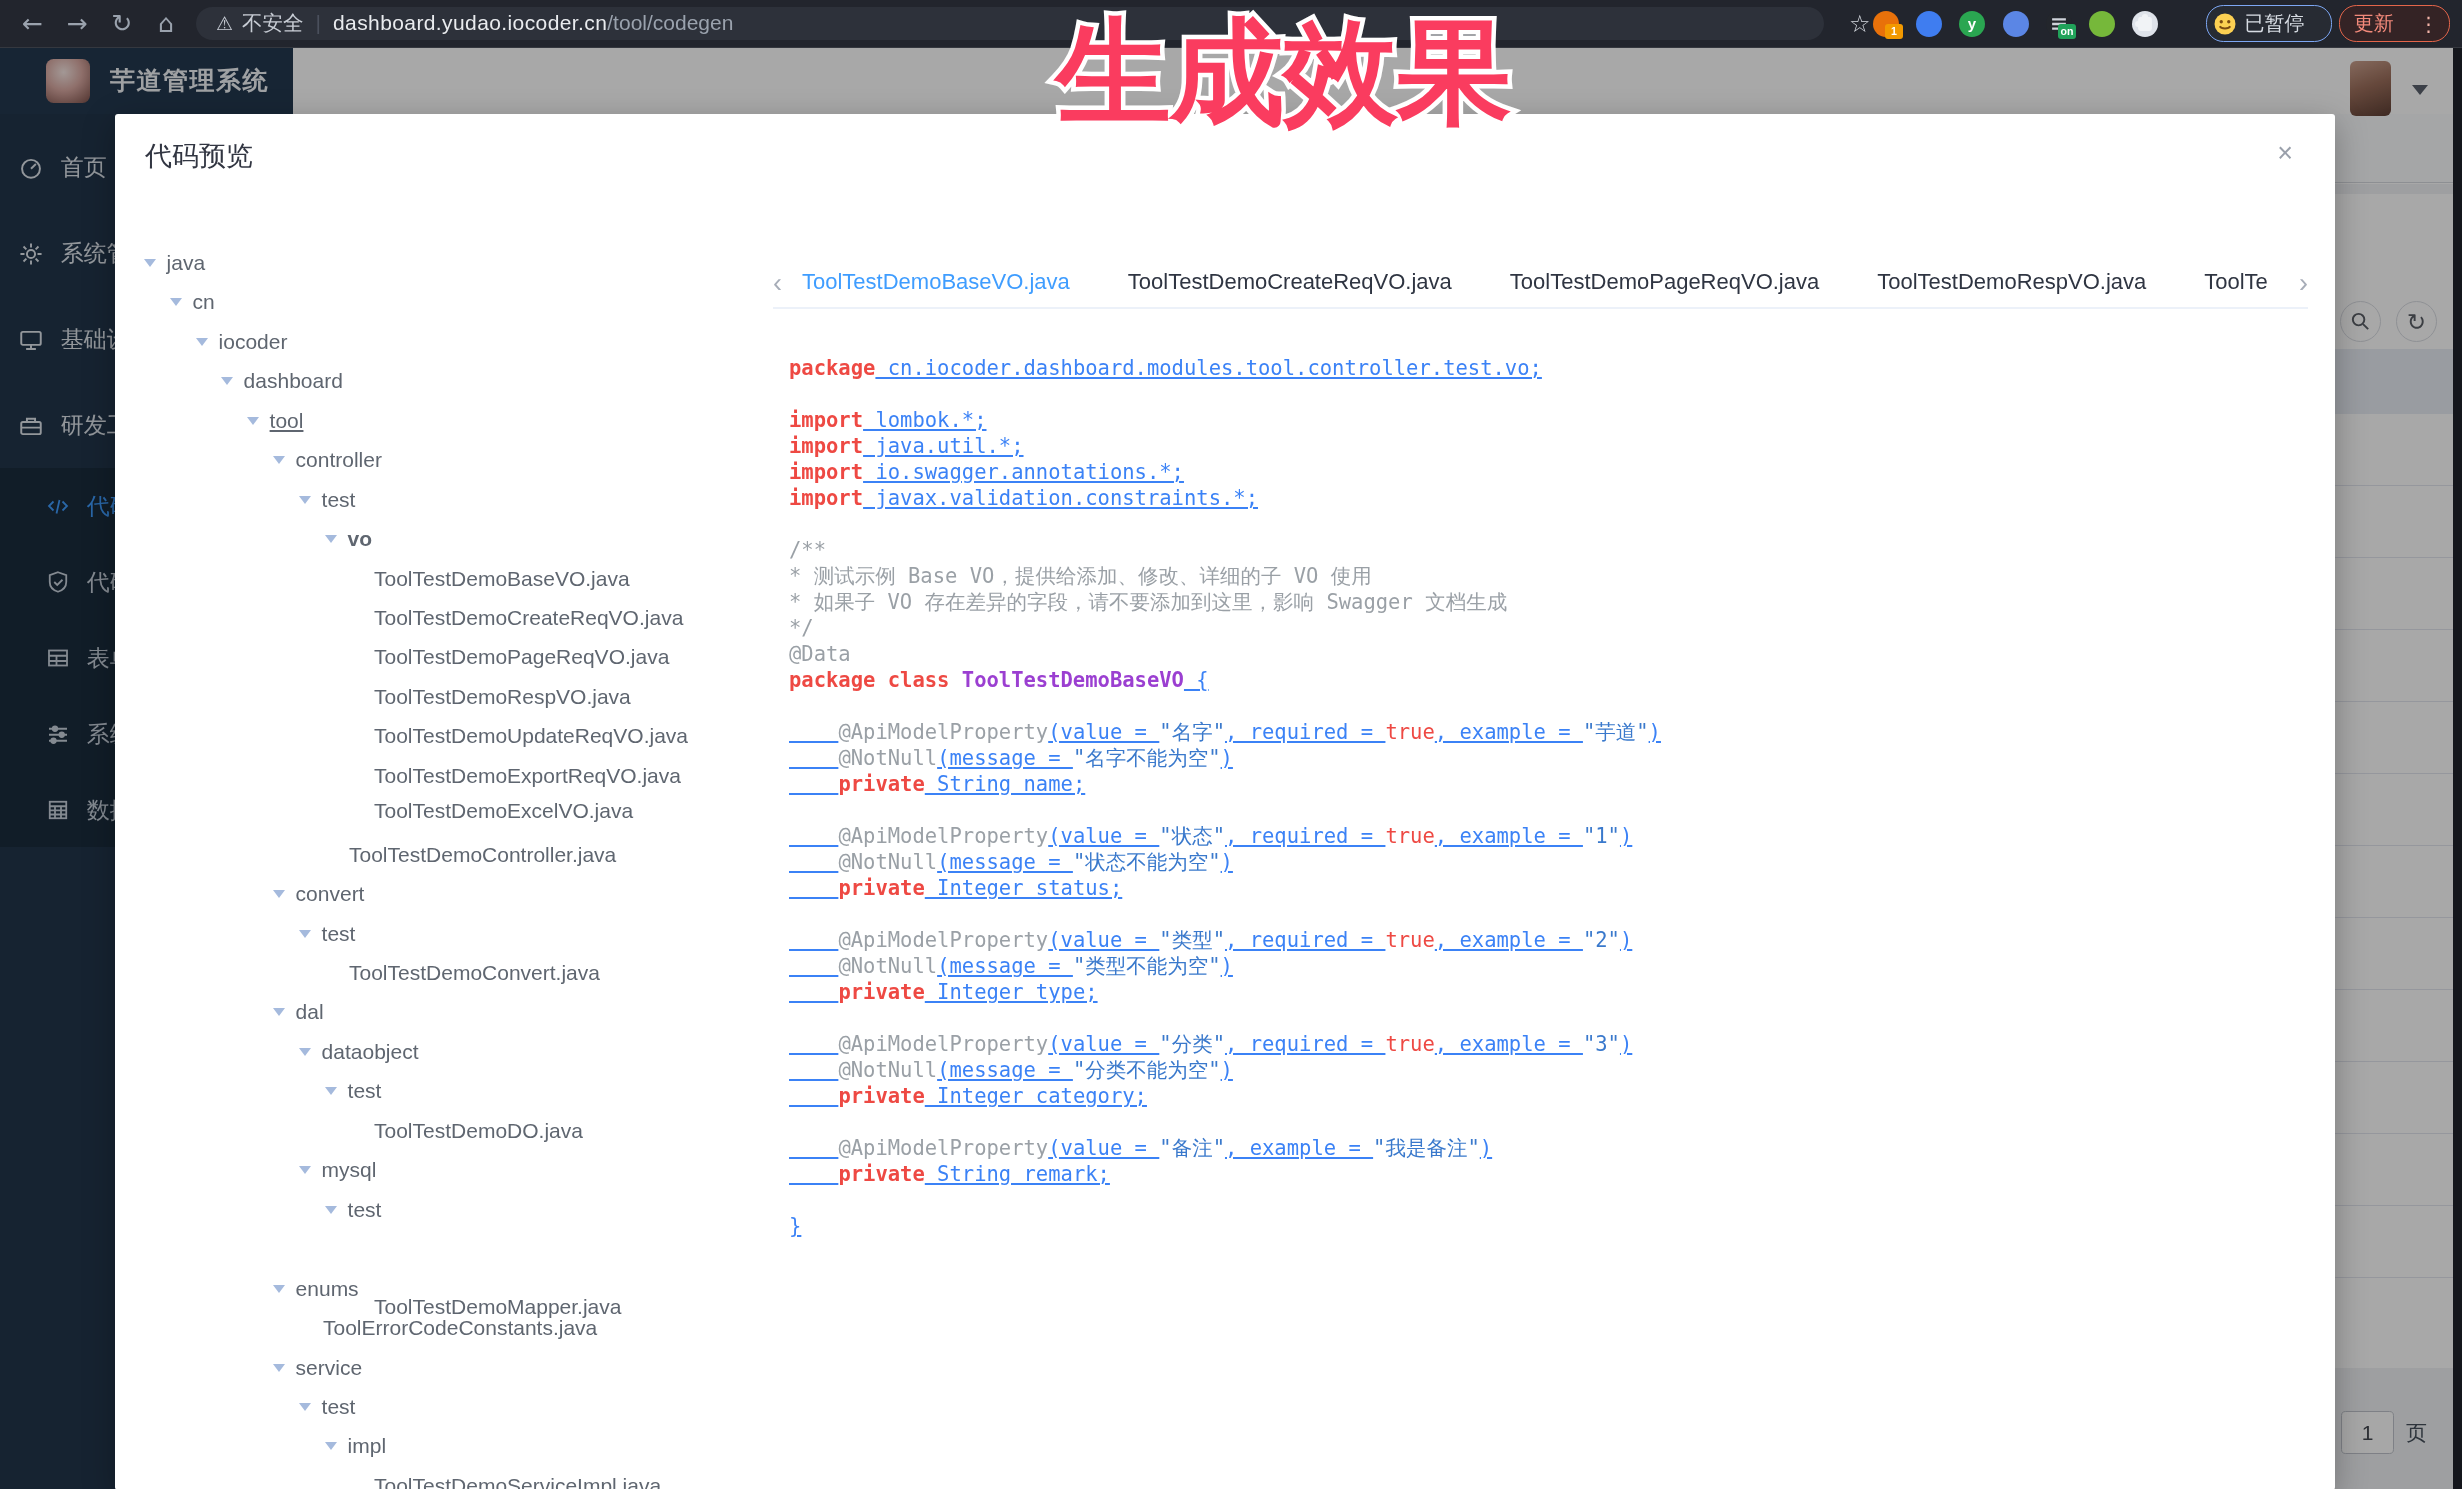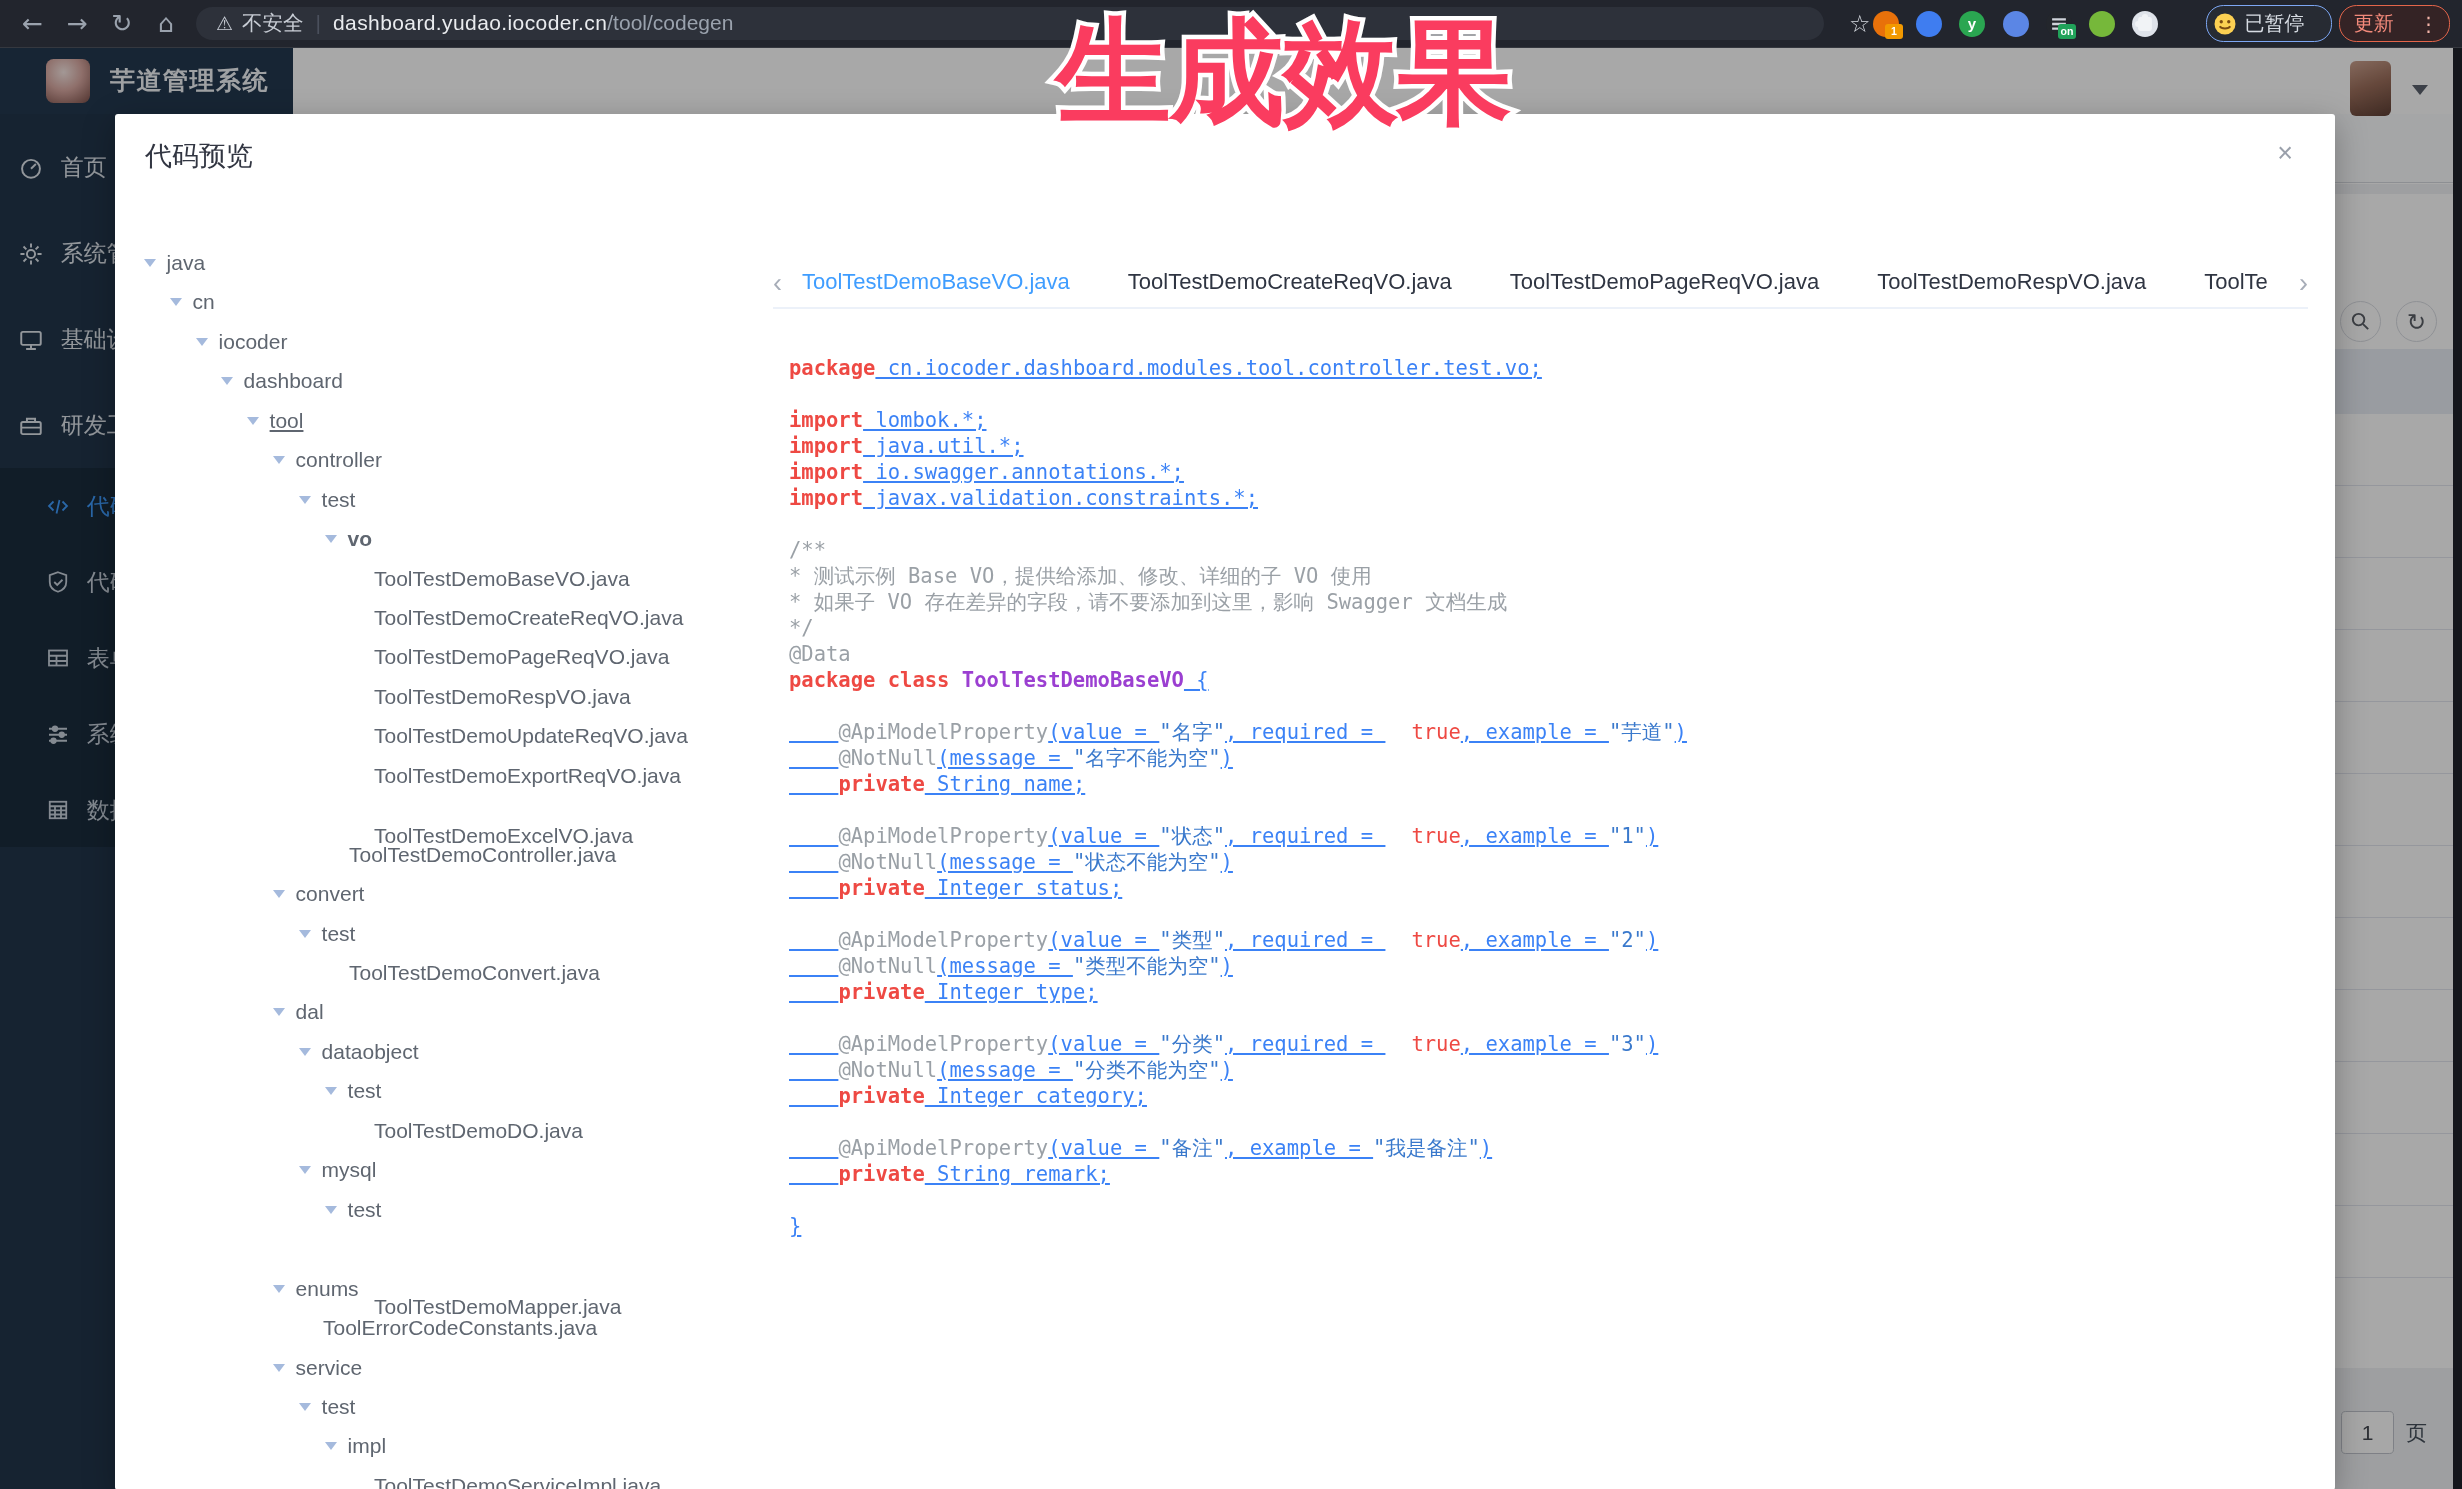--- a/index.html
+++ b/index.html
@@ -96,21 +96,21 @@
   .tab{font-size:22px;color:#2f3542;white-space:nowrap;padding-top:6px;height:38px;flex:none;}
   .tab.active{color:#3f9dff;border-bottom:3.8px solid #3f9dff;}
 
   .code{position:absolute;left:674px;top:241px;font-family:"DejaVu Sans Mono","Liberation Mono",monospace;
         font-size:20.5px;line-height:26px;color:#474b52;}
   .cl{height:26px;white-space:pre;}
   .tk-k{color:#ee4943;font-weight:bold;}
   .tk-cls{color:#9b3fd1;font-weight:bold;}
   .tk-ann{color:#9aa0a6;}
   .tk-s{color:#3a79cc;}
-  .tk-lit{color:#ee4943;margin-left:26px;}
+  .tk-lit{color:#ee4943;}
   .tk-c{color:#9aa0a6;}
   .tk-p{color:#3b82f6;text-decoration:underline;}
 
   
   .annotation{position:absolute;left:1056px;top:12px;z-index:30;font-weight:bold;font-size:115px;line-height:1.05;
               letter-spacing:-1.5px;white-space:nowrap;}
   .annotation .stroke{position:absolute;left:0;top:0;-webkit-text-stroke:9px #ffffff;color:#fff;}
   .annotation .fill{position:relative;color:#fa3c5f;}
   svg{display:block;}
 </style>
@@ -330,21 +330,21 @@
         <div class="tree-label" style="display: inline;">ToolTestDemoRespVO.java</div>
       </div>
       <div class="tree-row" style="top: 473px; padding-left: 206px;">
         <div class="caret-sp"></div>
         <div class="tree-label" style="display: inline;">ToolTestDemoUpdateReqVO.java</div>
       </div>
       <div class="tree-row" style="top: 513px; padding-left: 206px;">
         <div class="caret-sp"></div>
         <div class="tree-label" style="display: inline;">ToolTestDemoExportReqVO.java</div>
       </div>
-      <div class="tree-row" style="top: 573px; padding-left: 206px;">
+      <div class="tree-row" style="top: 548px; padding-left: 206px;">
         <div class="caret-sp"></div>
         <div class="tree-label" style="display: inline;">ToolTestDemoExcelVO.java</div>
       </div>
       <div class="tree-row" style="top: 592px; padding-left: 181px;">
         <div class="caret-sp"></div>
         <div class="tree-label" style="display: inline;">ToolTestDemoController.java</div>
       </div>
       <div class="tree-row" style="top: 631px; padding-left: 129px;">
         <div class="caret"></div>
         <div class="tree-label" style="display: inline;">convert</div>

